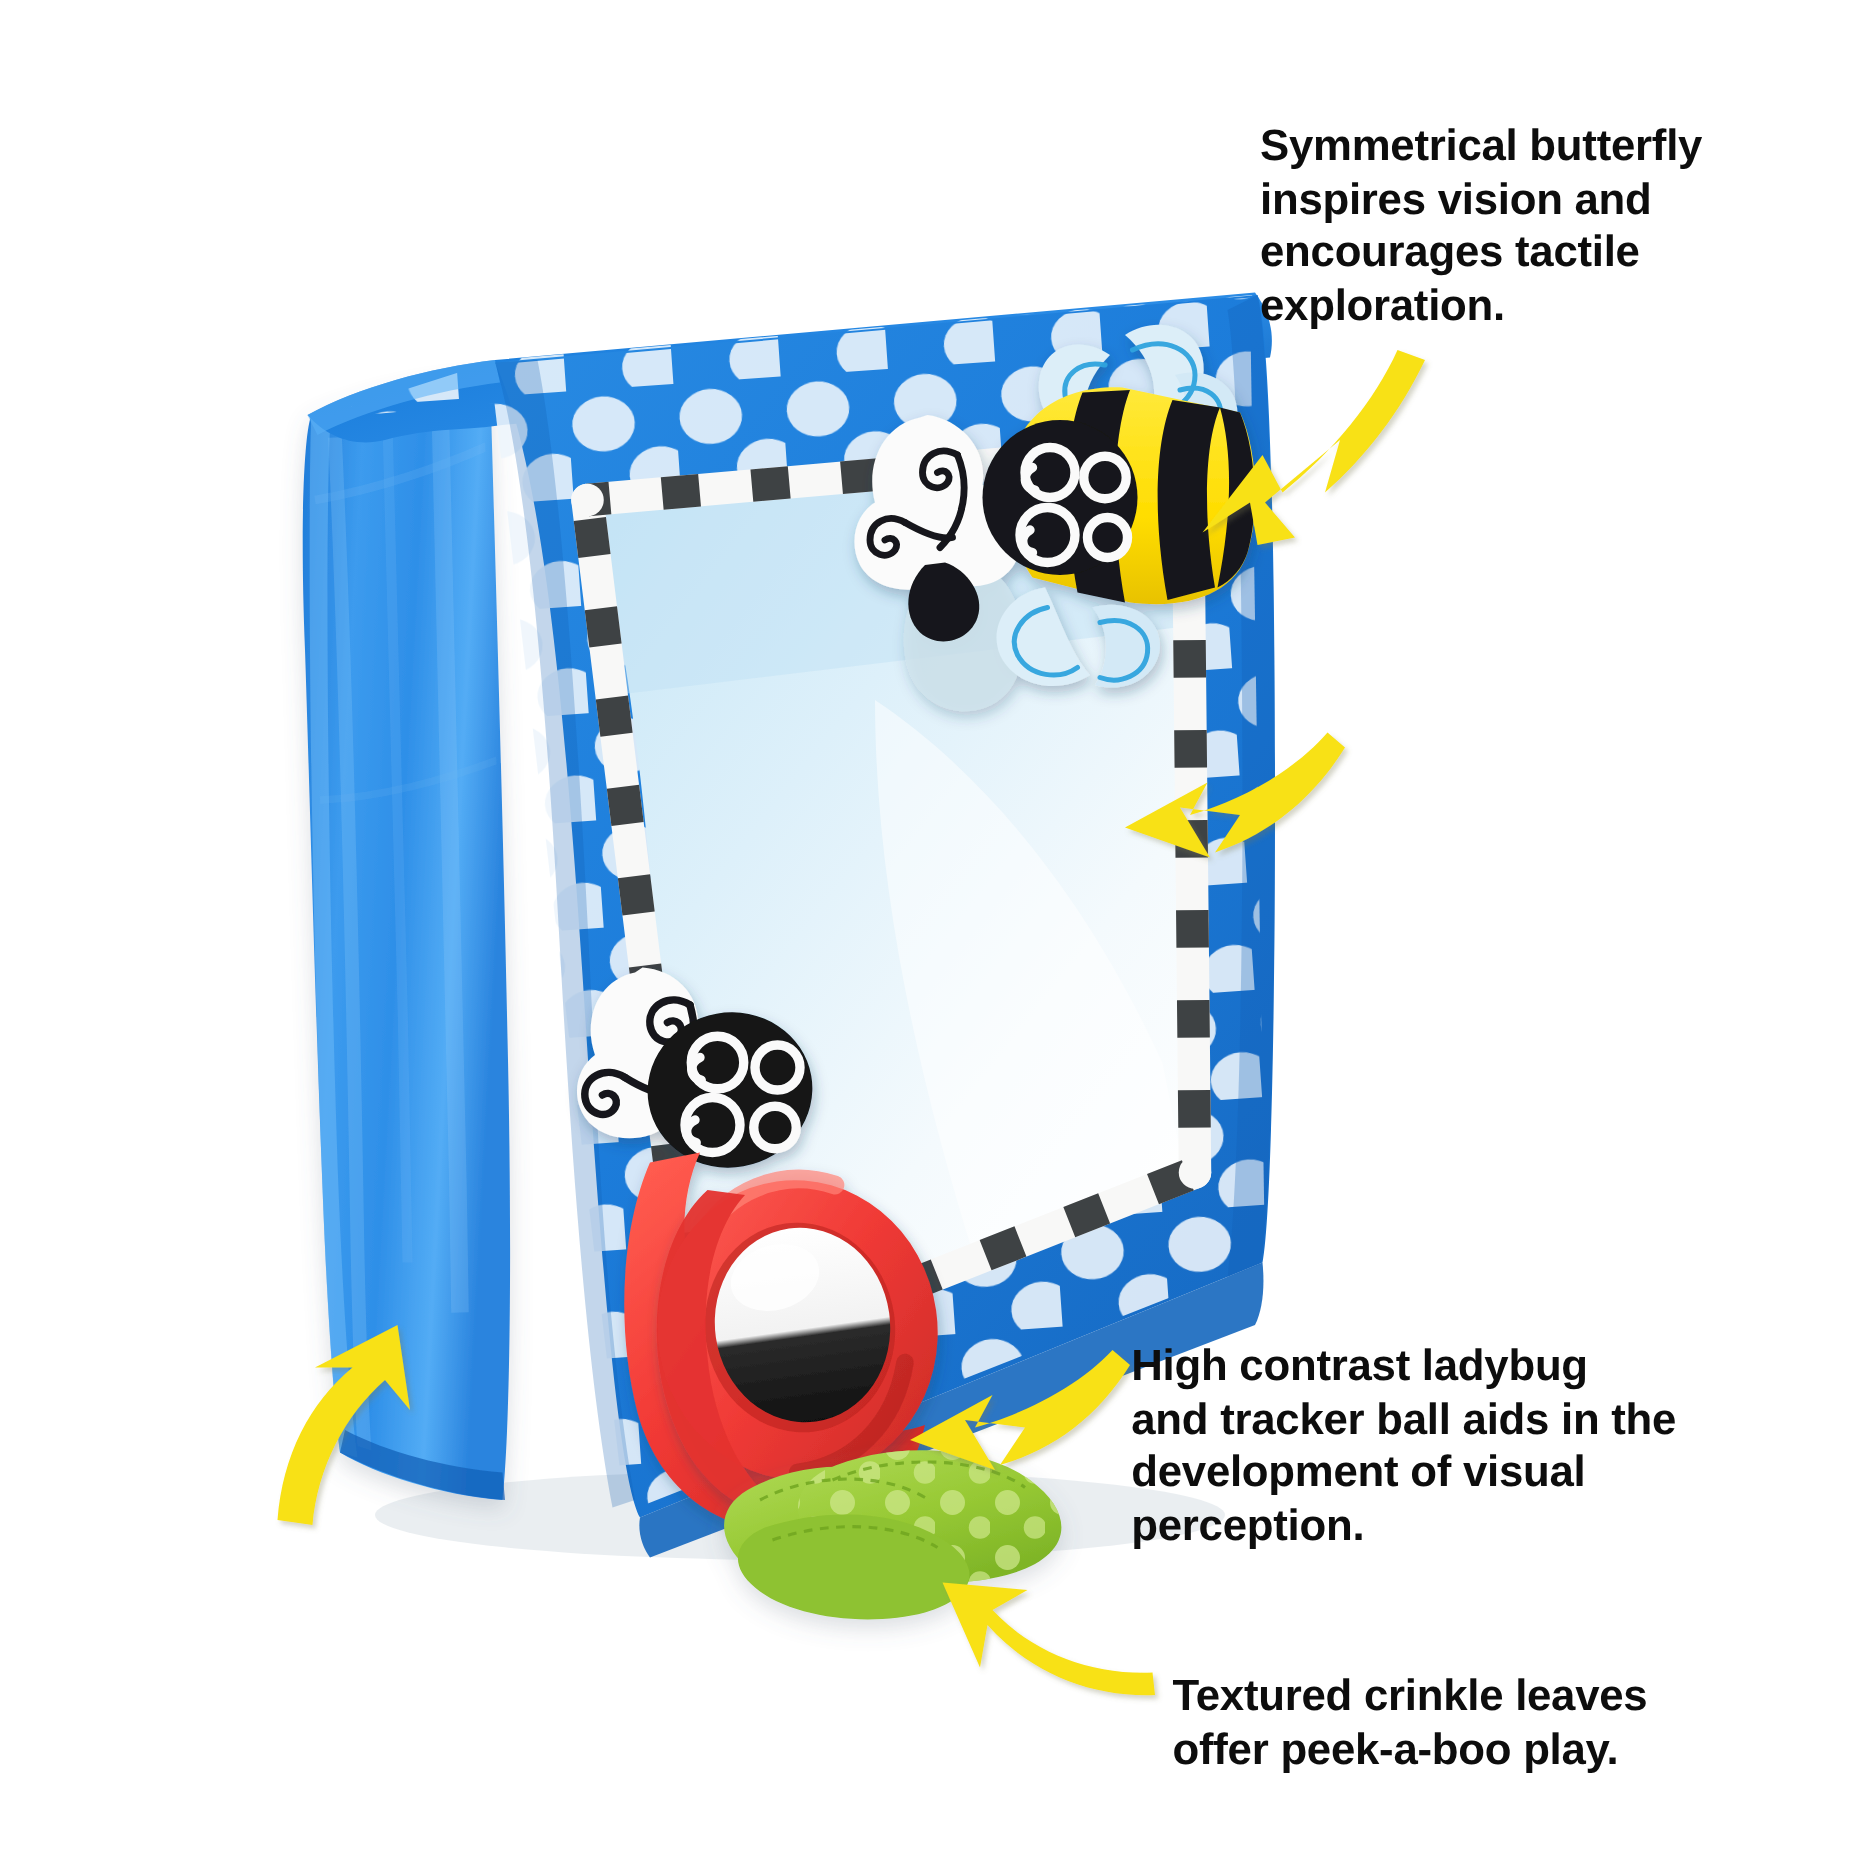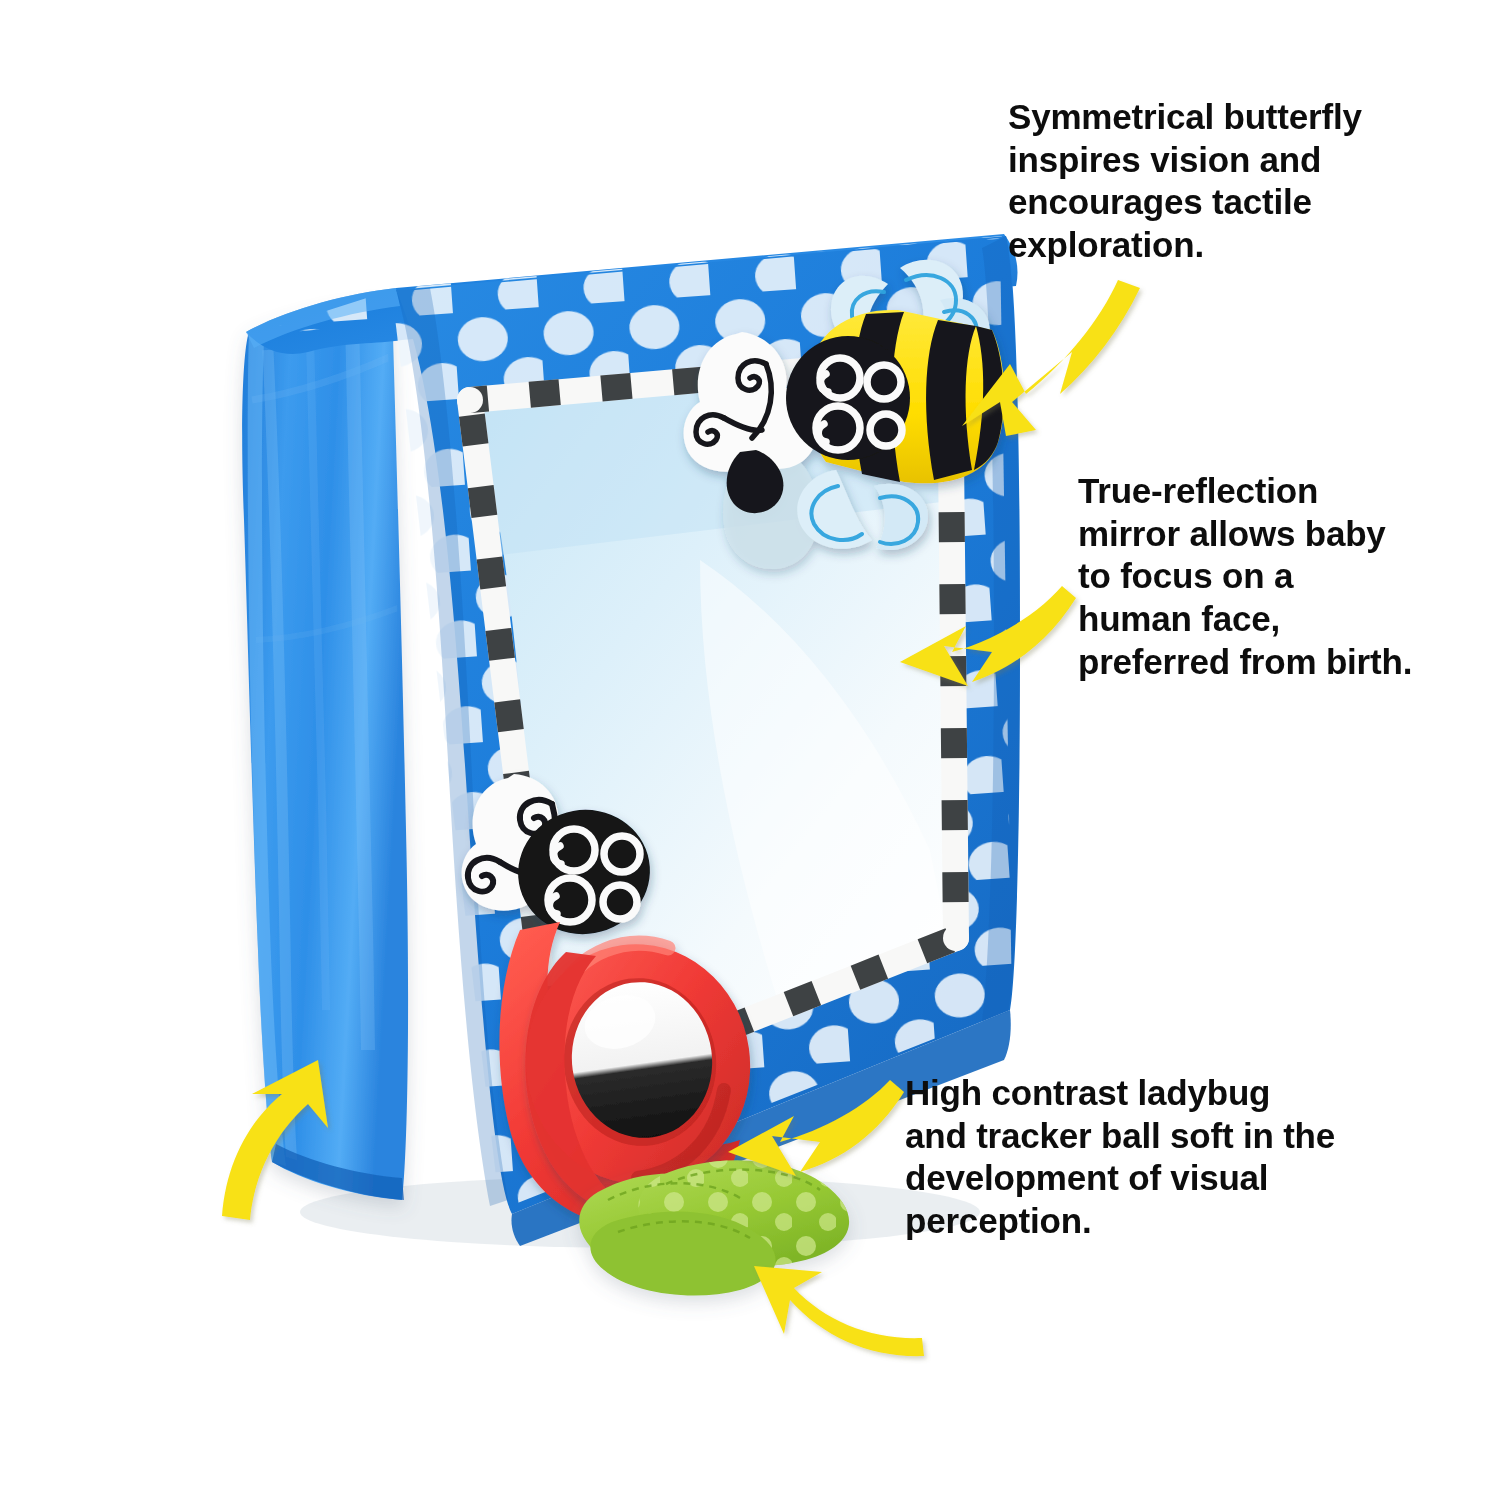--- a/index.html
+++ b/index.html
@@ -332,26 +332,23 @@
                L784 1334 L754 1266 L822 1272 L794 1288
                C826 1322 872 1340 922 1338 Z" fill="#F8E114"></path>
     </g>
   </svg>
 
   <div class="callout" id="c-butterfly">Symmetrical butterfly
 inspires vision and
 encourages tactile
 exploration.</div>
 
-  <div class="callout" id="c-mirror">True-reflection
-mirror allows baby
-to focus on a
-human face,
-preferred from birth.</div>
 
   <div class="callout" id="c-ladybug">High contrast ladybug
-and tracker ball soft in the
+and tracker ball aids in the
 development of visual
 perception.</div>
 
 
+  <div class="callout" id="c-leaves">Textured crinkle leaves
+offer peek-a-boo play.</div>
 
 </div>
 
 </body></html>

